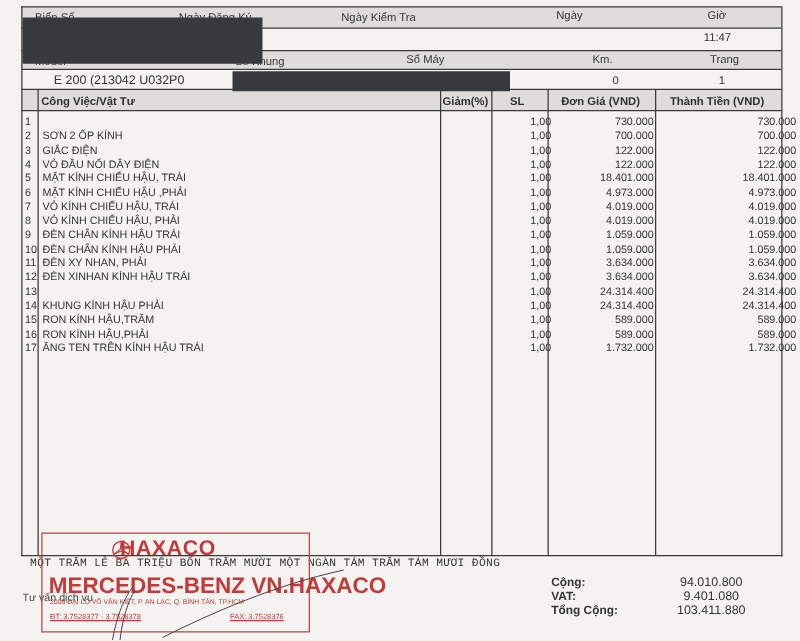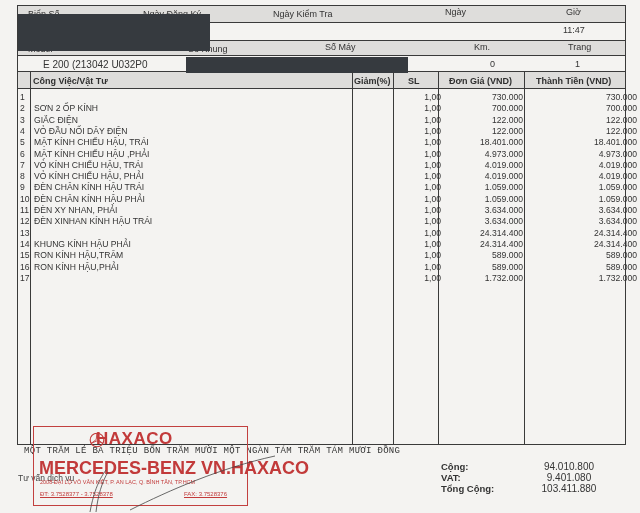--- a/index.html
+++ b/index.html
@@ -193,20 +193,21 @@
       </div>
       <div class="row" style="top: 261.5px;">
         <span class="c-no">16</span>
         <span class="c-desc">RON KÍNH HẬU,PHẢI</span>
         <span class="c-sl">1,00</span>
         <span class="c-price">589.000</span>
         <span class="c-total">589.000</span>
       </div>
       <div class="row" style="top: 272.8px;">
         <span class="c-no">17</span>
+        <span class="c-desc">ĂNG TEN TRÊN KÍNH HẬU TRÁI</span>
         <span class="c-sl">1,00</span>
         <span class="c-price">1.732.000</span>
         <span class="c-total">1.732.000</span>
       </div>
     </div>
 </div>
 
 <div class="words">MỘT TRĂM LẺ BA TRIỆU BỐN TRĂM MƯỜI MỘT NGÀN TÁM TRĂM TÁM MƯƠI ĐỒNG</div>
 
 <div>

